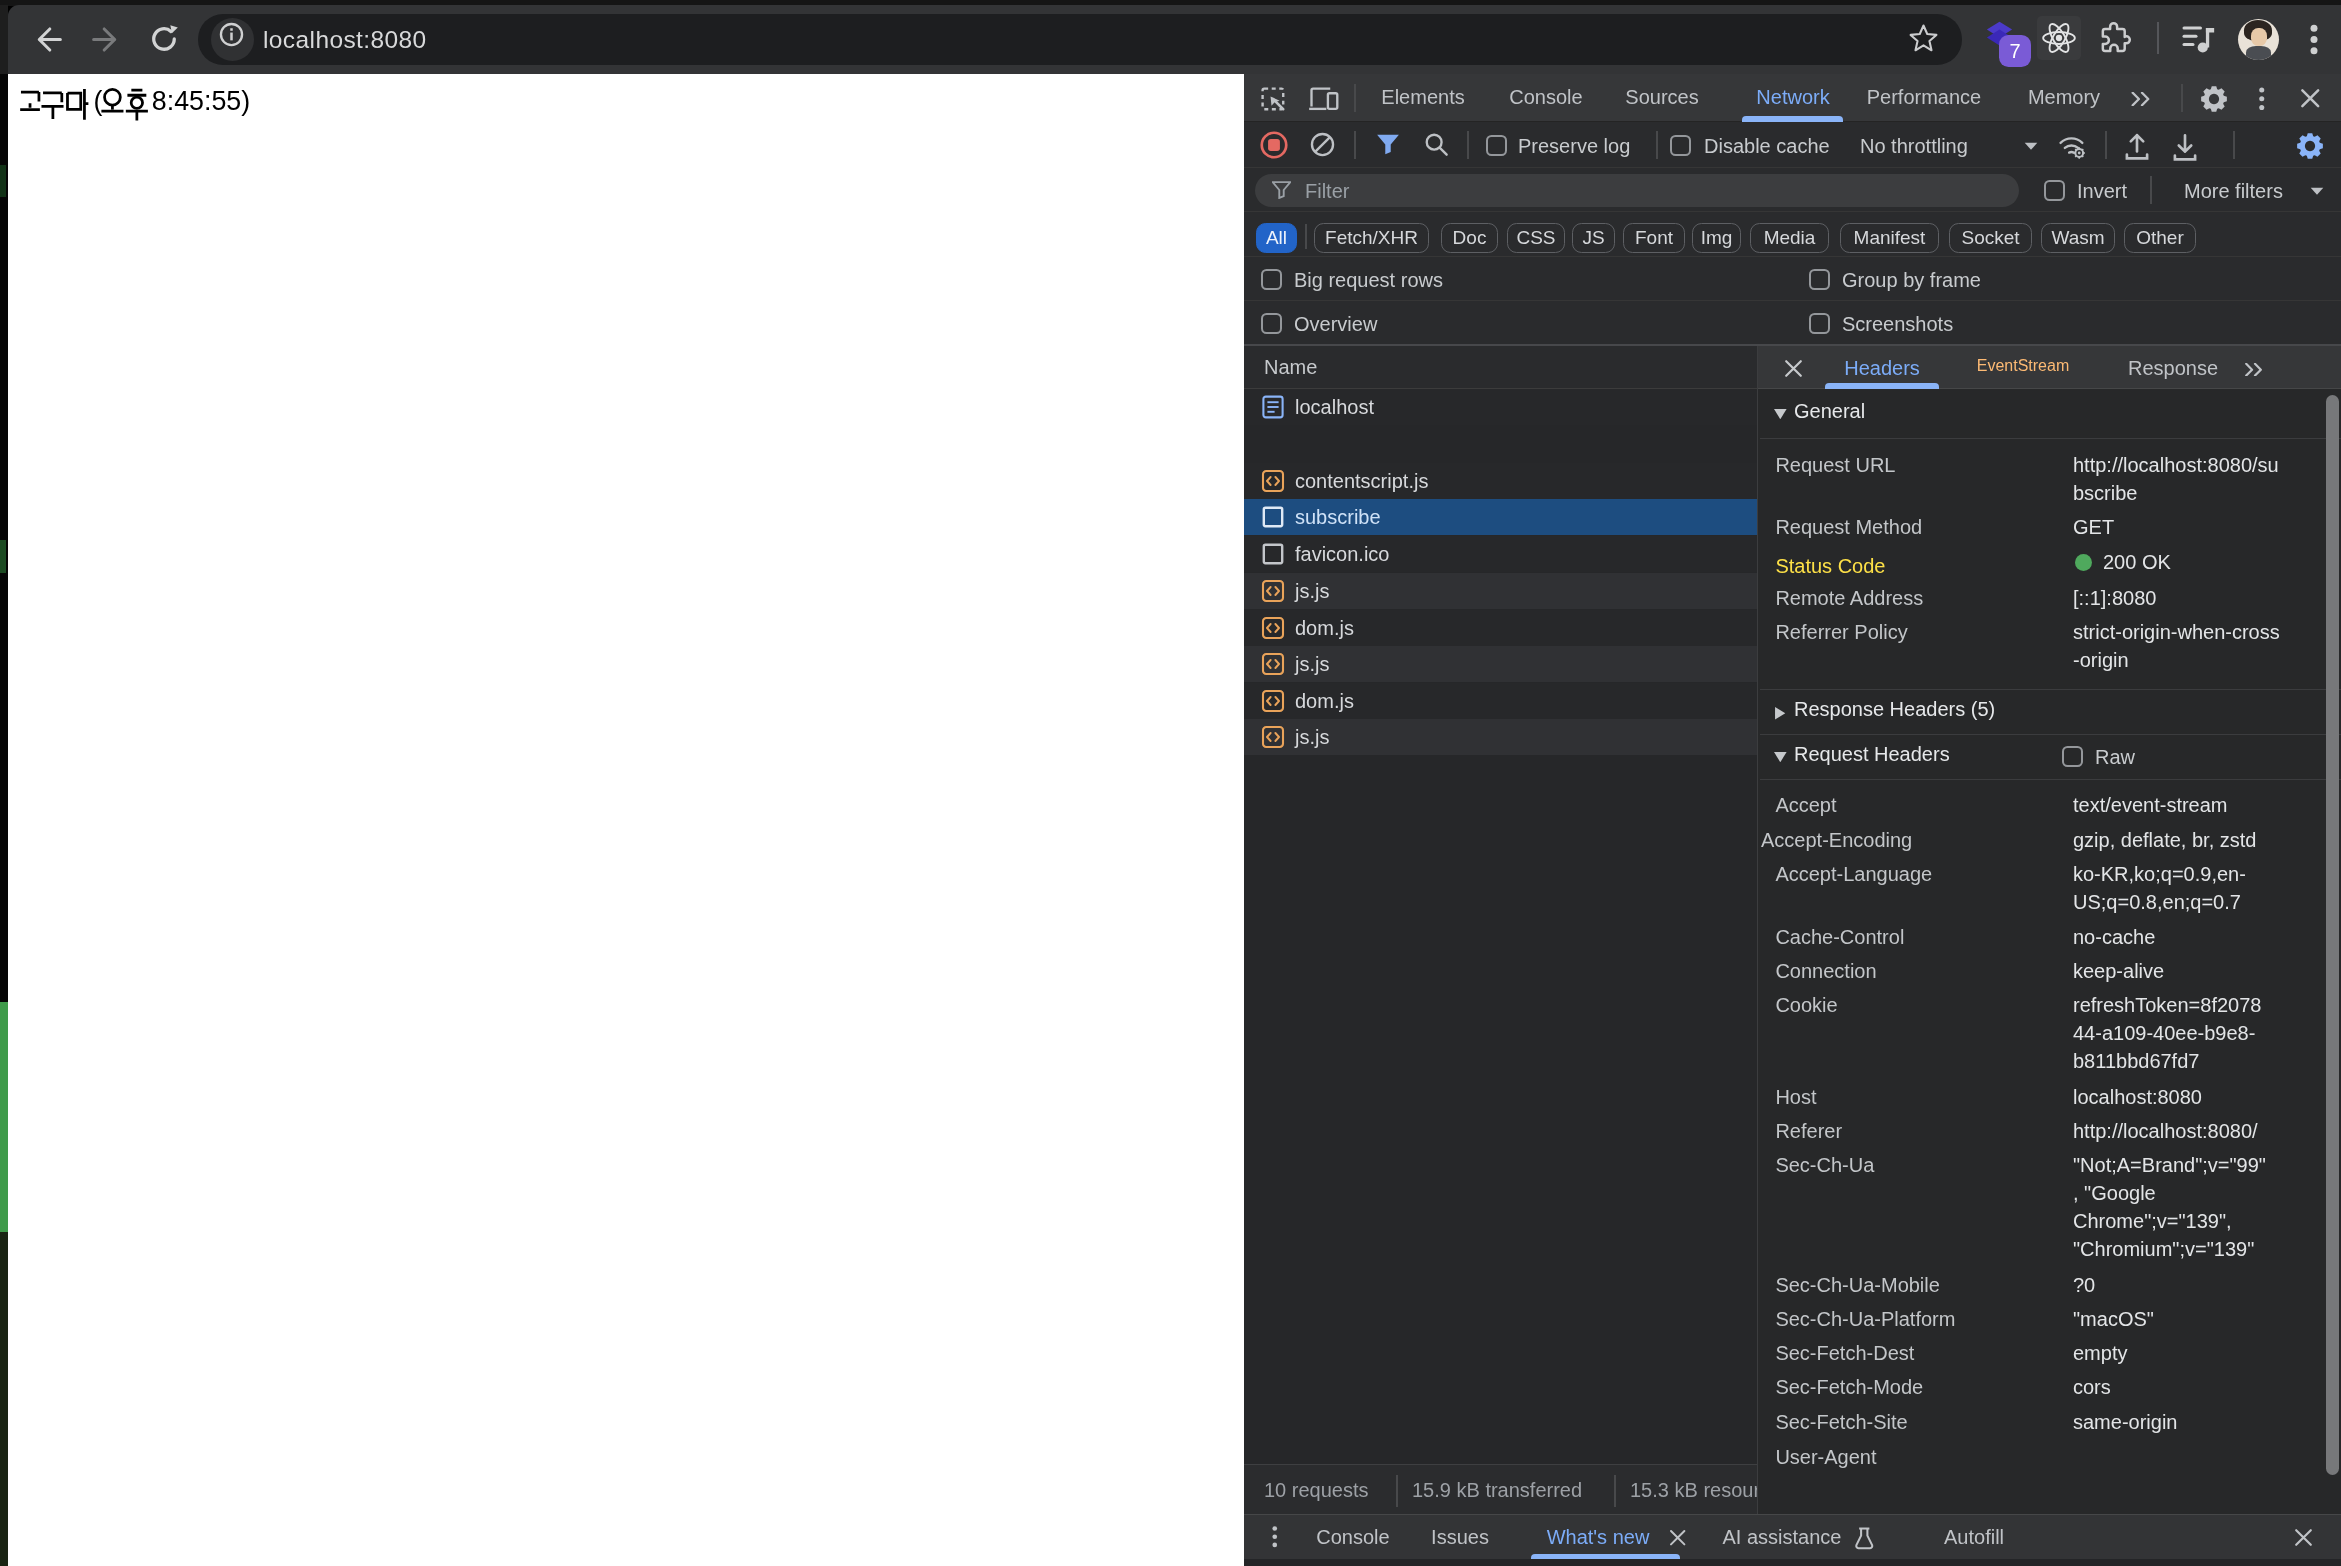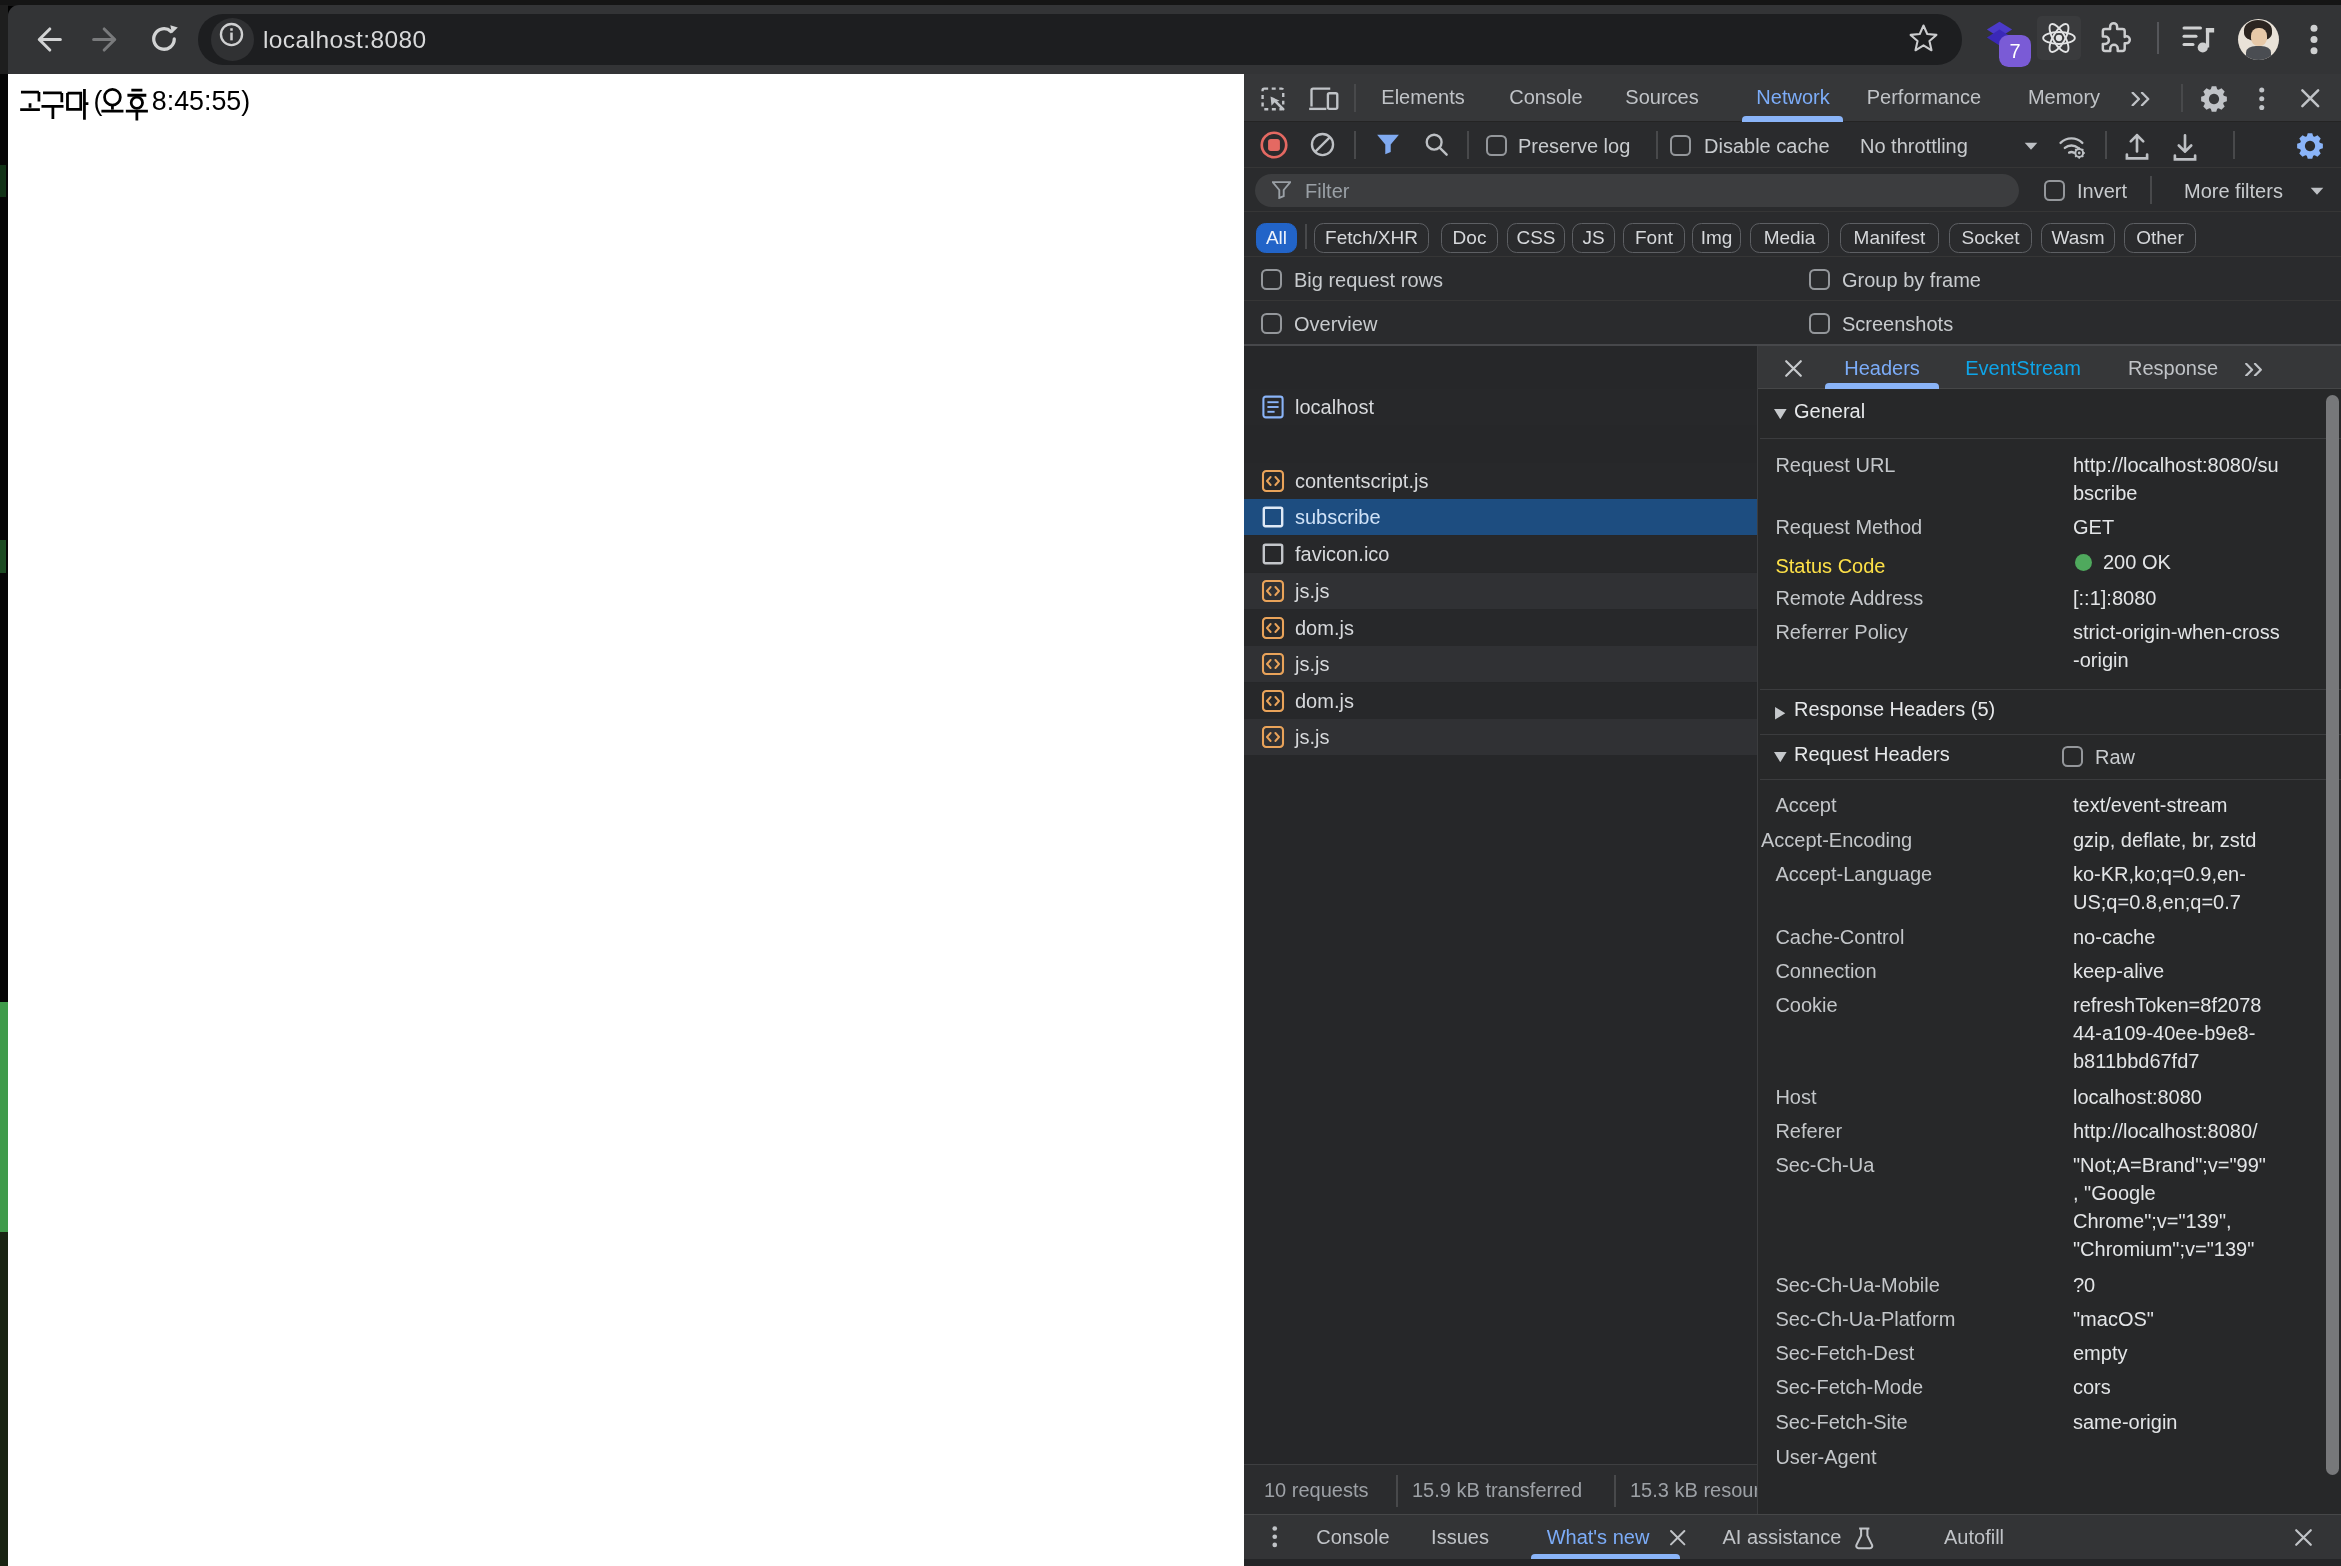--- a/index.html
+++ b/index.html
@@ -301,20 +301,23 @@
       <div class="lbl" style="left:598px;top:12px;">Group by frame</div>
     </div>
     <div id="dt-checkrow2" class="abs">
       <div class="cb" style="left:16.6px;top:12px;"></div>
       <div class="lbl" style="left:50px;top:12px;">Overview</div>
       <div class="cb" style="left:565px;top:12px;"></div>
       <div class="lbl" style="left:598px;top:12px;">Screenshots</div>
     </div>
     <div class="abs" style="left:0;top:270px;width:1098px;height:1.6px;background:#47484b;"></div>
     <div id="nettable" class="abs">
+      <div id="tablehead" class="abs">
+          <div class="abs" style="left:20px;top:10.3px;font-size:20px;color:#c6c9cc;">Name</div>
+        </div>
       <div class="nrow rodd" style="top:43px;">
         <svg class="abs" style="left:17.4px;top:6.3px" width="24" height="24" viewBox="0 0 30 30">
             <rect x="3" y="2" width="24" height="26" rx="3" stroke="#8ab4f8" stroke-width="2.6" fill="none"></rect>
             <g stroke="#8ab4f8" stroke-width="2.4">
               <line x1="8" y1="9" x2="22" y2="9"></line>
               <line x1="8" y1="15" x2="22" y2="15"></line>
               <line x1="8" y1="21" x2="17" y2="21"></line>
             </g>
           </svg>
         <div class="nm">localhost</div>
@@ -381,21 +384,21 @@
       <div class="sep" style="left:370px;top:9.5px;height:32px;"></div>
       <div class="abs" style="left:386px;top:14px;white-space:nowrap;">15.3 kB resources</div>
     </div>
     <div id="details" class="abs" style="overflow:hidden;">
       <div id="dtab2">
         <svg class="abs" style="left:26px;top:12.6px" width="19" height="19" viewBox="0 0 26 26">
             <path d="M3 3 L23 23 M23 3 L3 23" stroke="#c6c9cc" stroke-width="3" stroke-linecap="round"></path>
           </svg>
         <div class="abs" style="left:124px;top:11px;transform:translateX(-50%);font-size:20px;color:#7cacf8;">Headers</div>
         <div class="abs" style="left:67px;top:37px;width:114px;height:6.3px;background:#8ab4f8;border-radius:4px 4px 0 0;"></div>
-        <div class="abs" style="left:265px;top:11px;transform:translateX(-50%);font-size:20px;color:#0ea5e9;">EventStream</div>
+        <div class="abs" style="left:265px;top:11px;transform:translateX(-50%);font-size:16px;color:#fdba74;">EventStream</div>
         <div class="abs" style="left:415px;top:11px;transform:translateX(-50%);font-size:20px;color:#c0c3c7;">Response</div>
         <svg class="abs" style="left:486px;top:16.6px" width="22" height="13.4" viewBox="0 0 30 18">
             <g stroke="#c0c3c7" stroke-width="3" fill="none" stroke-linecap="round" stroke-linejoin="round">
               <path d="M3 1 L11 9 L3 17"></path>
               <path d="M15 1 L23 9 L15 17"></path>
             </g>
           </svg>
       </div>
 
       <svg class="abs" style="left:16px;top:63px" width="12.6" height="10.3" viewBox="0 0 16 13">

